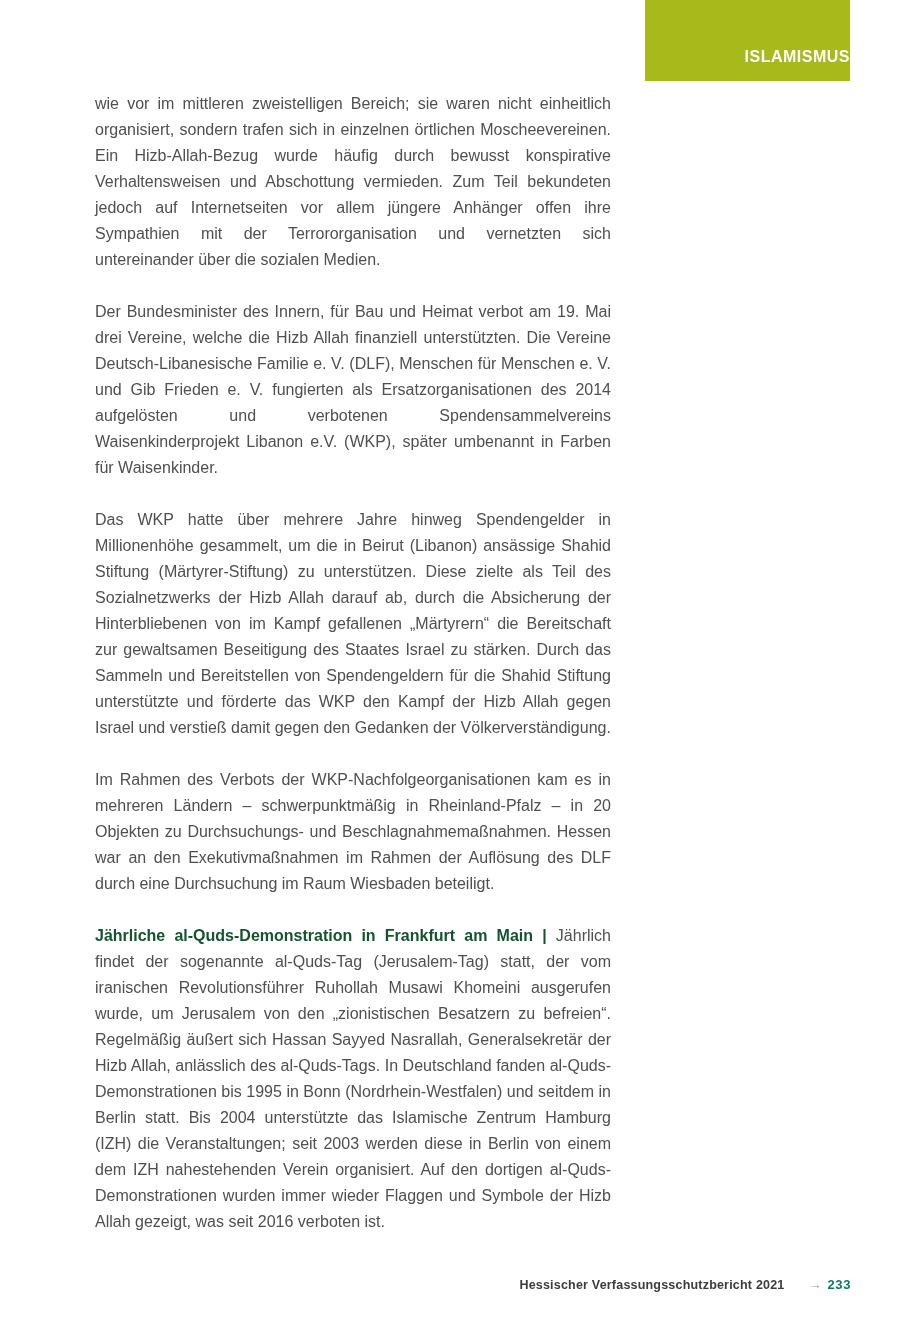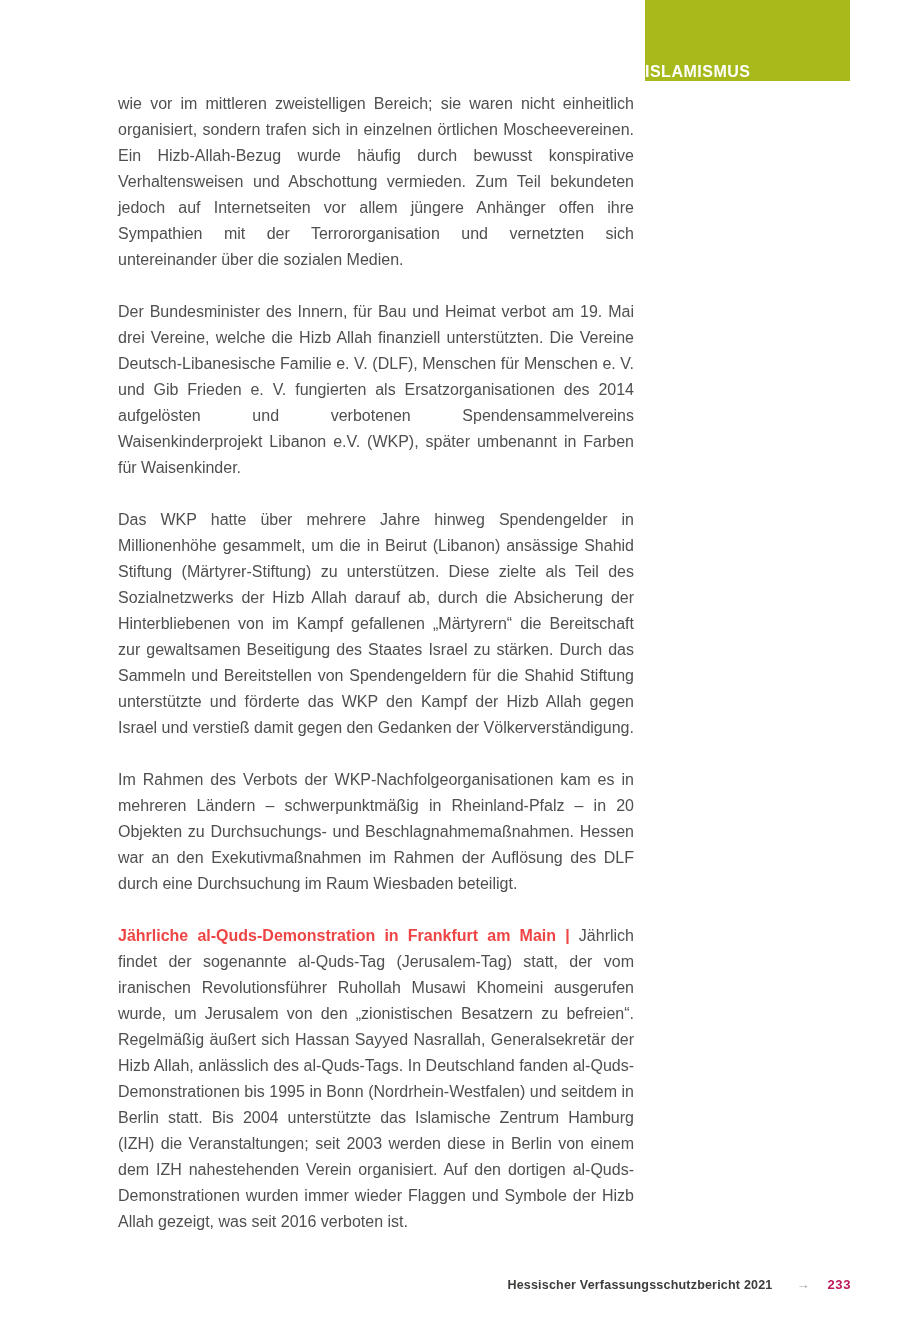--- a/index.html
+++ b/index.html
@@ -16,46 +16,47 @@
     overflow: hidden;
   }
   .chapter-tab {
     position: absolute;
     left: 645px;
     top: 0;
     width: 205px;
     height: 81px;
     display: flex;
     align-items: flex-end;
-    justify-content: flex-start;
+    justify-content: flex-end;
+    padding-bottom: 15px;
     box-sizing: border-box;
   }
   .chapter-label {
     color: #ffffff;
     font-weight: bold;
     font-size: 16px;
     letter-spacing: 0.5px;
   }
   .body-text {
     position: absolute;
-    left: 118px;
+    left: 95px;
     top: 91px;
     width: 516px;
   }
   .para {
     margin: 0 0 26px 0;
     font-size: 16px;
     line-height: 26px;
     color: #4f4f4e;
     text-align: justify;
     -webkit-hyphens: auto;
     hyphens: auto;
   }
   .para strong {
-    color: #ef4444;
+    color: #14532d;
     font-weight: bold;
     -webkit-hyphens: none;
     hyphens: none;
   }
   .page-footer {
     position: absolute;
     right: 49px;
     top: 1277px;
     display: flex;
     align-items: baseline;
@@ -67,22 +68,22 @@
     font-size: 12.5px;
     color: #3c3c3b;
     letter-spacing: 0.2px;
   }
   .footer-arrow {
     margin-left: 24px;
     color: #9e9e9d;
     font-size: 13px;
   }
   .footer-page {
-    margin-left: 18px;
-    color: #be185d;
+    margin-left: 6px;
+    color: #0f766e;
     font-weight: bold;
     font-size: 13px;
     letter-spacing: 0.6px;
   }
 </style>
 </head>
 <body>
 
 <div class="page">
 

